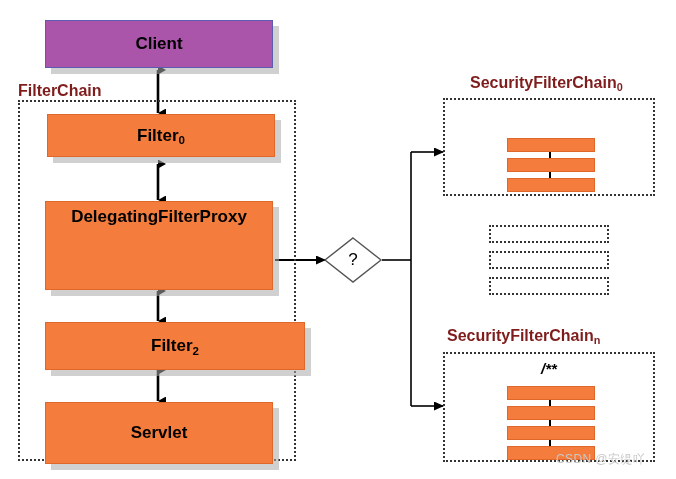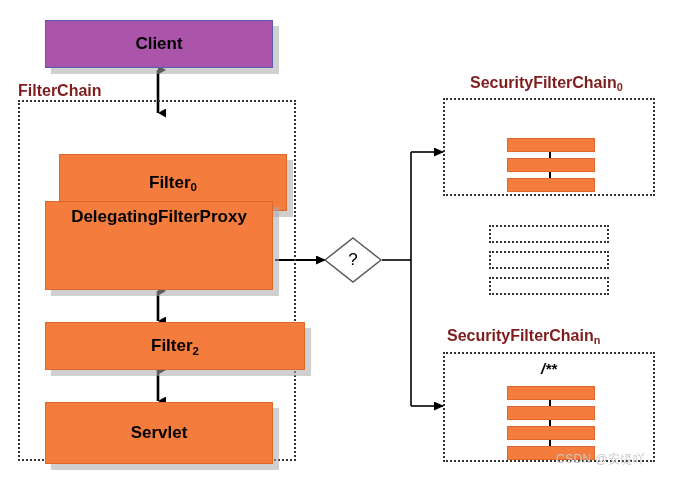--- a/index.html
+++ b/index.html
@@ -206,21 +206,21 @@
   </svg>
 
   <div class="solidbox client-box" style="left:45px; top:20px; width:228px; height:48px;">
     <span>Client</span>
   </div>
 
   <div class="grouplabel" style="left:18px; top:82px;">FilterChain</div>
 
   <div class="dashgroup" style="left:18px; top:100px; width:278px; height:361px;"></div>
 
-  <div class="solidbox filter-box" style="left:59px; top:114px; width:228px; height:57px;margin-top:40px;">
+  <div class="solidbox filter-box" style="left:47px; top:114px; width:228px; height:43px;">
     <span>
       <span>Filter</span><sub>0</sub>
     </span>
   </div>
 
   <div class="dfp-outer" style="left:45px; top:201px; width:228px; height:89px;">
     <div class="dfp-title">DelegatingFilterProxy</div>
   </div>
 
   <div class="solidbox filter-box" style="left:45px; top:322px; width:260px; height:48px;">

